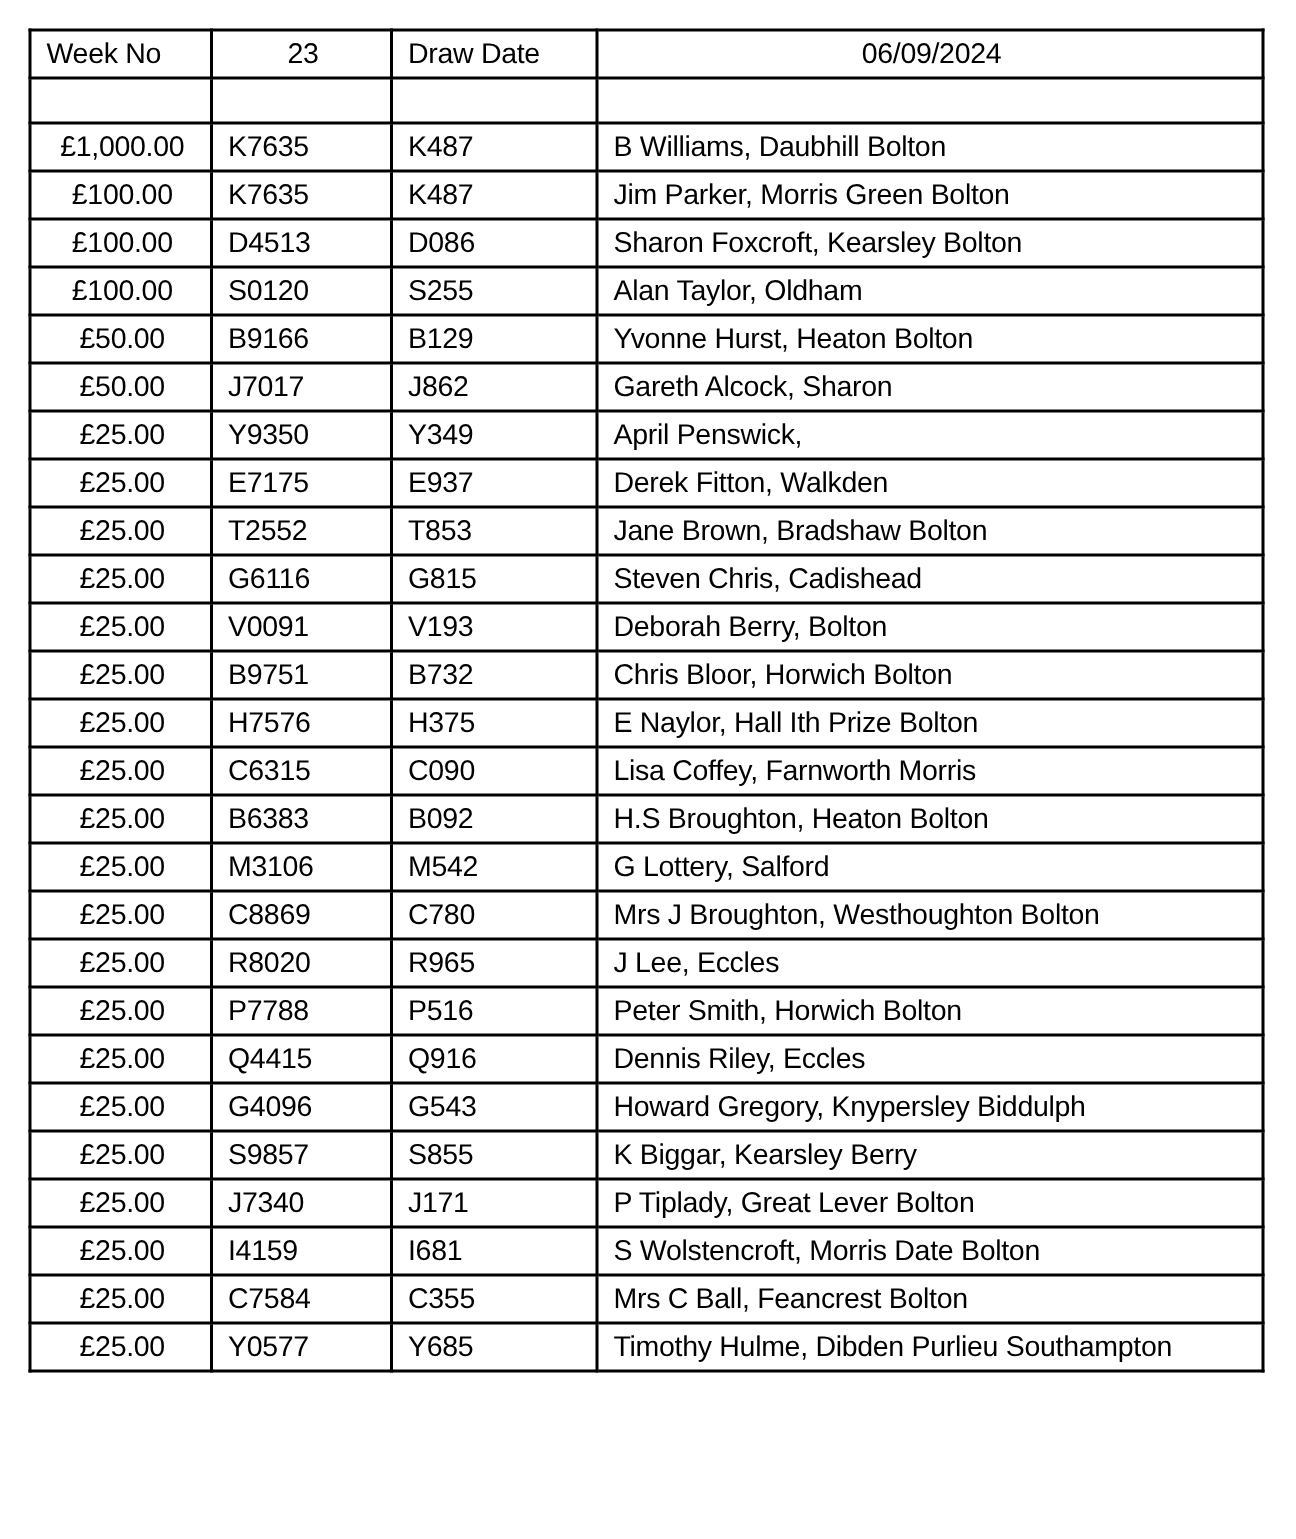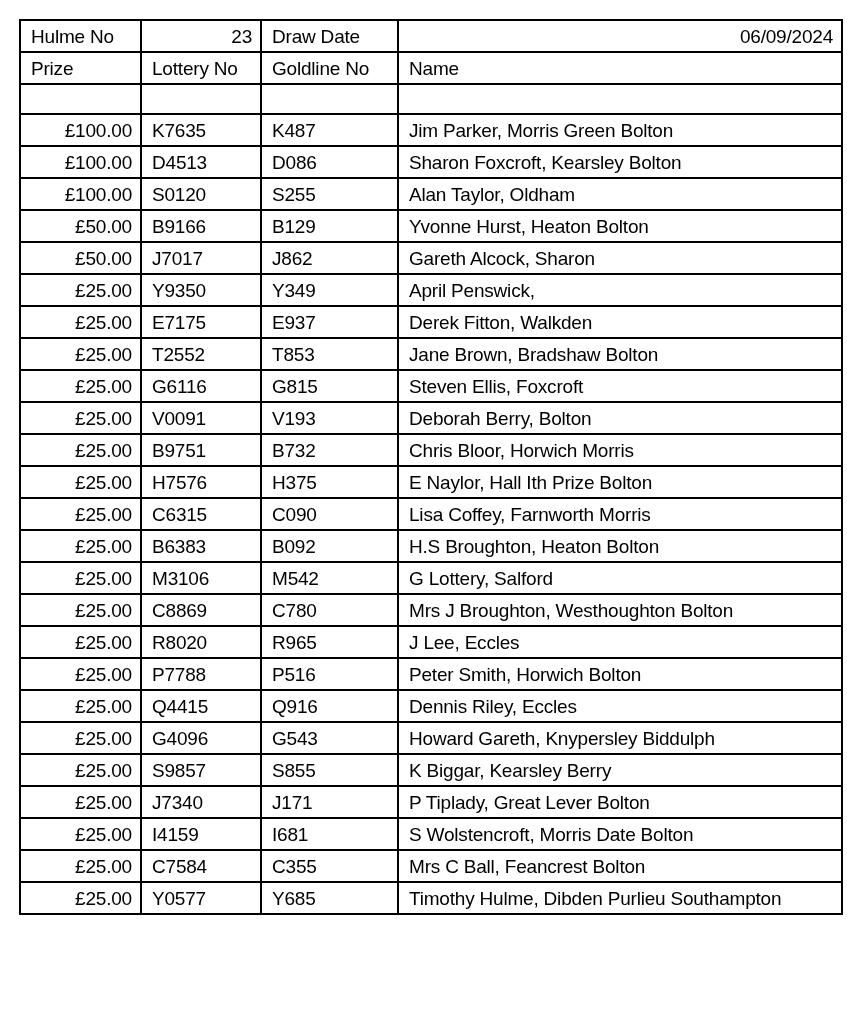--- a/index.html
+++ b/index.html
@@ -21,55 +21,55 @@
     border: 2px solid #000000;
     height: 30px;
     font-size: 19px;
     line-height: 1;
     padding: 0 8px 0 10px;
     white-space: nowrap;
     overflow: hidden;
     vertical-align: middle;
     letter-spacing: -0.2px;
   }
-  td.right { text-align: right; padding-right: 9px; }
+  td.right { text-align: center; padding-right: 9px; }
   td.left  { text-align: left; }
   tr.spacer td { height: 28px; }
 </style>
 </head>
 <body>
 
 <table class="winners">
   <colgroup>
     <col style="width:121px">
     <col style="width:120px">
     <col style="width:137px">
     <col style="width:444px">
   </colgroup>
   <tbody>
     <tr>
-      <td class="left">Hulme No</td>
+      <td class="left">Week No</td>
       <td class="right">23</td>
       <td class="left">Draw Date</td>
       <td class="right">06/09/2024</td>
     </tr>
-    <tr>
-      <td class="left">Prize</td>
-      <td class="left">Lottery No</td>
-      <td class="left">Goldline No</td>
-      <td class="left">Name</td>
-    </tr>
     <tr class="spacer">
       <td></td>
       <td></td>
       <td></td>
       <td></td>
     </tr>
   </tbody>
   <tbody id="winner-rows">
+      <tr>
+    <td class="right">£1,000.00</td>
+    <td class="left">K7635</td>
+    <td class="left">K487</td>
+    <td class="left">B Williams, Daubhill Bolton</td>
+  </tr>
       <tr>
     <td class="right">£100.00</td>
     <td class="left">K7635</td>
     <td class="left">K487</td>
     <td class="left">Jim Parker, Morris Green Bolton</td>
   </tr>
       <tr>
     <td class="right">£100.00</td>
     <td class="left">D4513</td>
     <td class="left">D086</td>
@@ -108,33 +108,33 @@
       <tr>
     <td class="right">£25.00</td>
     <td class="left">T2552</td>
     <td class="left">T853</td>
     <td class="left">Jane Brown, Bradshaw Bolton</td>
   </tr>
       <tr>
     <td class="right">£25.00</td>
     <td class="left">G6116</td>
     <td class="left">G815</td>
-    <td class="left">Steven Ellis, Foxcroft</td>
+    <td class="left">Steven Chris, Cadishead</td>
   </tr>
       <tr>
     <td class="right">£25.00</td>
     <td class="left">V0091</td>
     <td class="left">V193</td>
     <td class="left">Deborah Berry, Bolton</td>
   </tr>
       <tr>
     <td class="right">£25.00</td>
     <td class="left">B9751</td>
     <td class="left">B732</td>
-    <td class="left">Chris Bloor, Horwich Morris</td>
+    <td class="left">Chris Bloor, Horwich Bolton</td>
   </tr>
       <tr>
     <td class="right">£25.00</td>
     <td class="left">H7576</td>
     <td class="left">H375</td>
     <td class="left">E Naylor, Hall Ith Prize Bolton</td>
   </tr>
       <tr>
     <td class="right">£25.00</td>
     <td class="left">C6315</td>
@@ -174,21 +174,21 @@
       <tr>
     <td class="right">£25.00</td>
     <td class="left">Q4415</td>
     <td class="left">Q916</td>
     <td class="left">Dennis Riley, Eccles</td>
   </tr>
       <tr>
     <td class="right">£25.00</td>
     <td class="left">G4096</td>
     <td class="left">G543</td>
-    <td class="left">Howard Gareth, Knypersley Biddulph</td>
+    <td class="left">Howard Gregory, Knypersley Biddulph</td>
   </tr>
       <tr>
     <td class="right">£25.00</td>
     <td class="left">S9857</td>
     <td class="left">S855</td>
     <td class="left">K Biggar, Kearsley Berry</td>
   </tr>
       <tr>
     <td class="right">£25.00</td>
     <td class="left">J7340</td>

